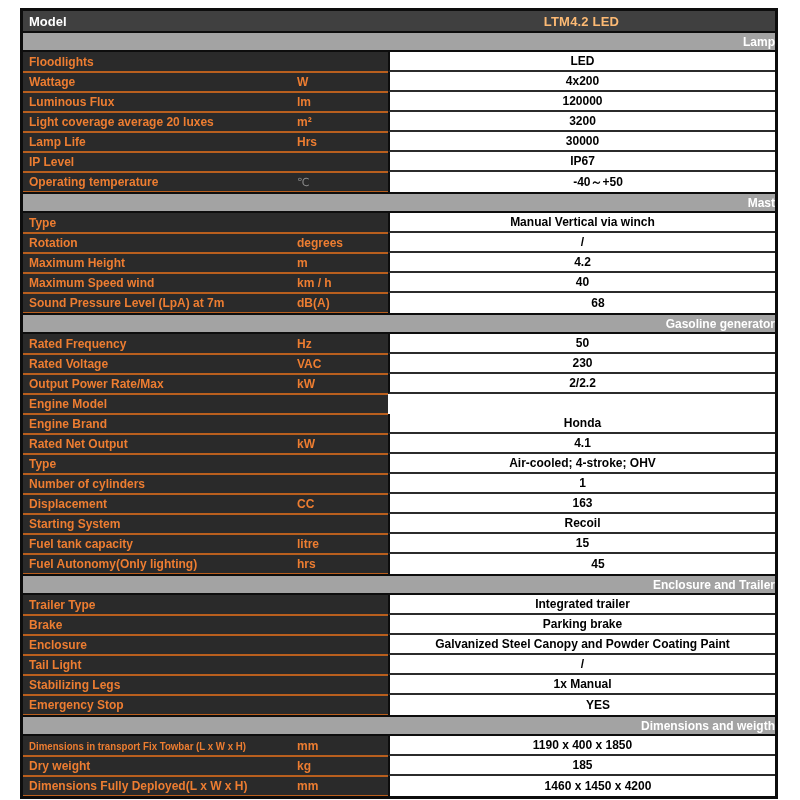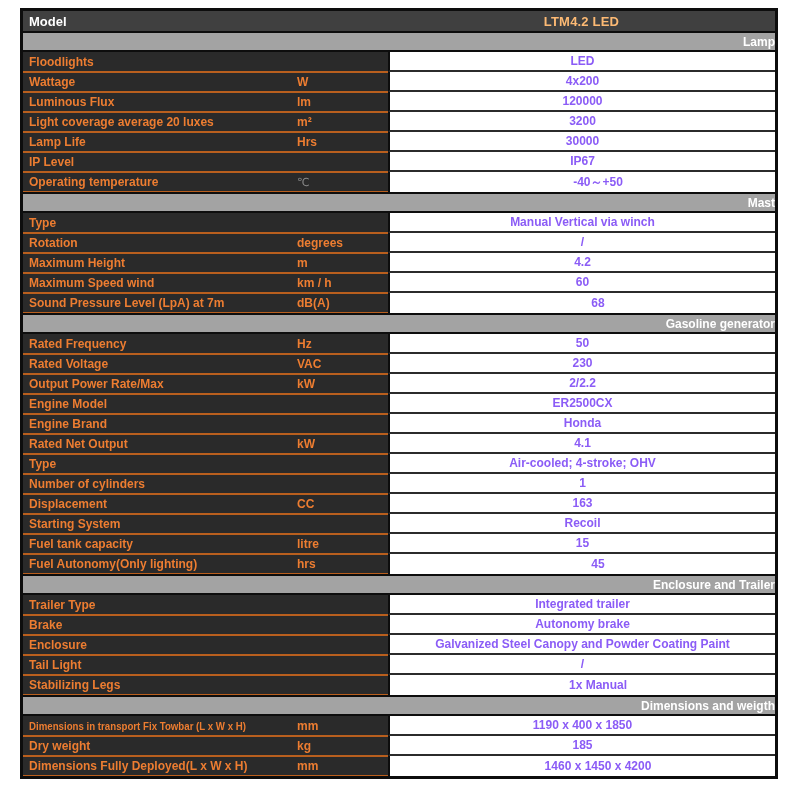--- a/index.html
+++ b/index.html
@@ -57,21 +57,21 @@
     position:absolute;left:274px;top:50%;transform:translateY(-50%);
     white-space:nowrap;color:var(--accent-orange);
     font-weight:bold;font-size:12px;
   }
   .unit-text.muted{color:var(--muted-unit);font-weight:normal;font-size:11px;}
   .value-cell{
     flex:1;background:#fff;
     border-left:2px solid var(--table-border);
     border-bottom:2px solid var(--value-divider);
     display:flex;align-items:center;justify-content:center;
-    color:#8b5cf6;font-weight:bold;font-size:12px;white-space:nowrap;
+    color:#000000;font-weight:bold;font-size:12px;white-space:nowrap;
   }
   .section-rows .spec-row:last-child .value-cell{border-bottom:none;padding-left:31px;}
 </style>
 </head>
 <body>
 
 <div class="page">
   <div class="spec-table">
     <div class="row model-row">
       <div class="model-label">Model</div>
@@ -168,21 +168,21 @@
       <span class="unit-text">m</span>
     </div>
     <div class="value-cell">4.2</div>
   </div>
 
   <div class="spec-row">
     <div class="label-cell">
       <span class="label-text">Maximum Speed wind</span>
       <span class="unit-text">km / h</span>
     </div>
-    <div class="value-cell">60</div>
+    <div class="value-cell">40</div>
   </div>
 
   <div class="spec-row">
     <div class="label-cell">
       <span class="label-text">Sound Pressure Level (LpA) at 7m</span>
       <span class="unit-text">dB(A)</span>
     </div>
     <div class="value-cell">68</div>
   </div>
 </div>
@@ -215,21 +215,20 @@
       <span class="unit-text">kW</span>
     </div>
     <div class="value-cell">2/2.2</div>
   </div>
 
   <div class="spec-row">
     <div class="label-cell">
       <span class="label-text">Engine Model</span>
       <span class="unit-text"></span>
     </div>
-    <div class="value-cell">ER2500CX</div>
   </div>
 
   <div class="spec-row">
     <div class="label-cell">
       <span class="label-text">Engine Brand</span>
       <span class="unit-text"></span>
     </div>
     <div class="value-cell">Honda</div>
   </div>
 
@@ -302,21 +301,21 @@
       <span class="unit-text"></span>
     </div>
     <div class="value-cell">Integrated trailer</div>
   </div>
 
   <div class="spec-row">
     <div class="label-cell">
       <span class="label-text">Brake</span>
       <span class="unit-text"></span>
     </div>
-    <div class="value-cell">Autonomy brake</div>
+    <div class="value-cell">Parking brake</div>
   </div>
 
   <div class="spec-row">
     <div class="label-cell">
       <span class="label-text">Enclosure</span>
       <span class="unit-text"></span>
     </div>
     <div class="value-cell">Galvanized Steel Canopy and Powder Coating Paint</div>
   </div>
 
@@ -329,20 +328,27 @@
   </div>
 
   <div class="spec-row">
     <div class="label-cell">
       <span class="label-text">Stabilizing Legs</span>
       <span class="unit-text"></span>
     </div>
     <div class="value-cell">1x Manual</div>
   </div>
 
+  <div class="spec-row">
+    <div class="label-cell">
+      <span class="label-text">Emergency Stop</span>
+      <span class="unit-text"></span>
+    </div>
+    <div class="value-cell">YES</div>
+  </div>
 </div>
   </section>
 
   <section class="section">
     <div class="section-header">
       <span class="section-title">Dimensions and weigth</span>
     </div>
     <div class="section-rows">
   <div class="spec-row">
     <div class="label-cell">

